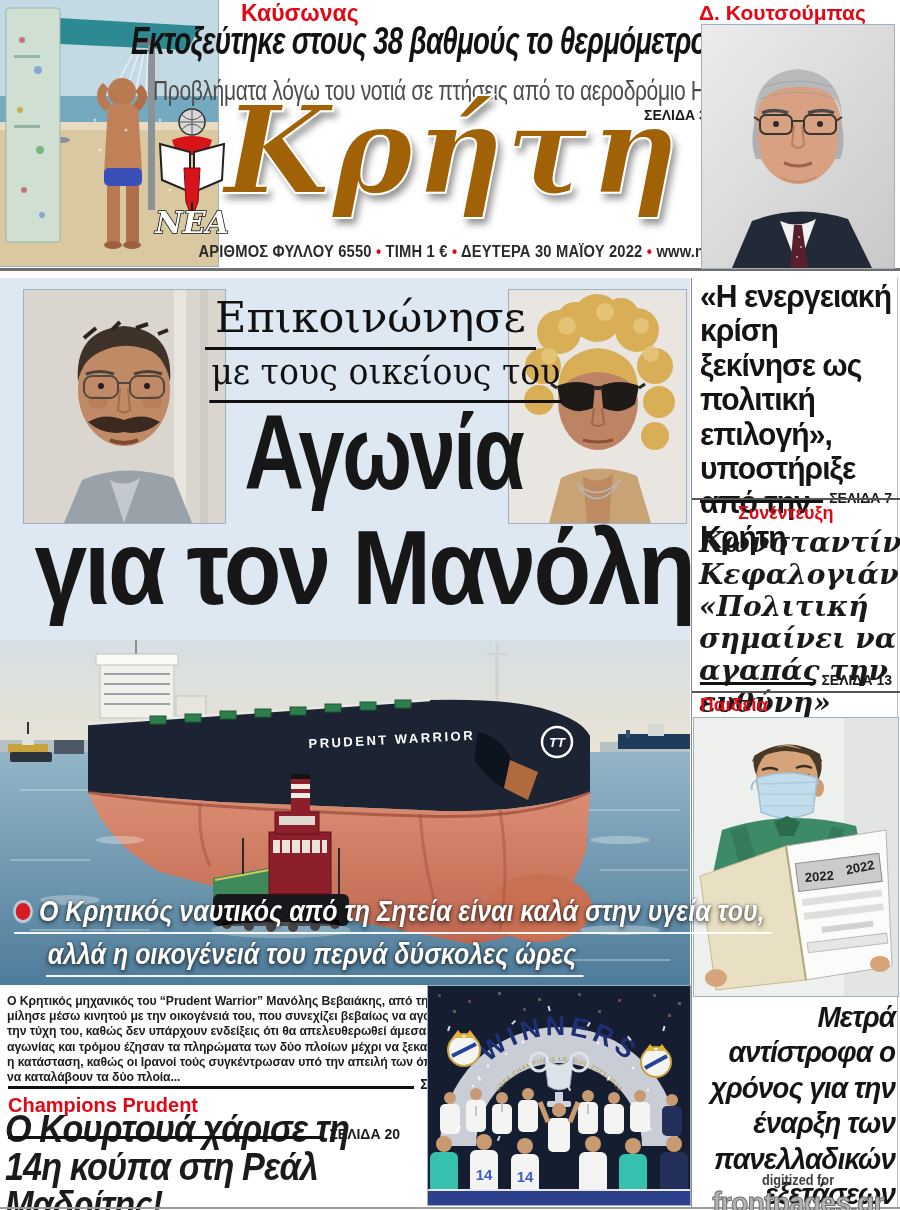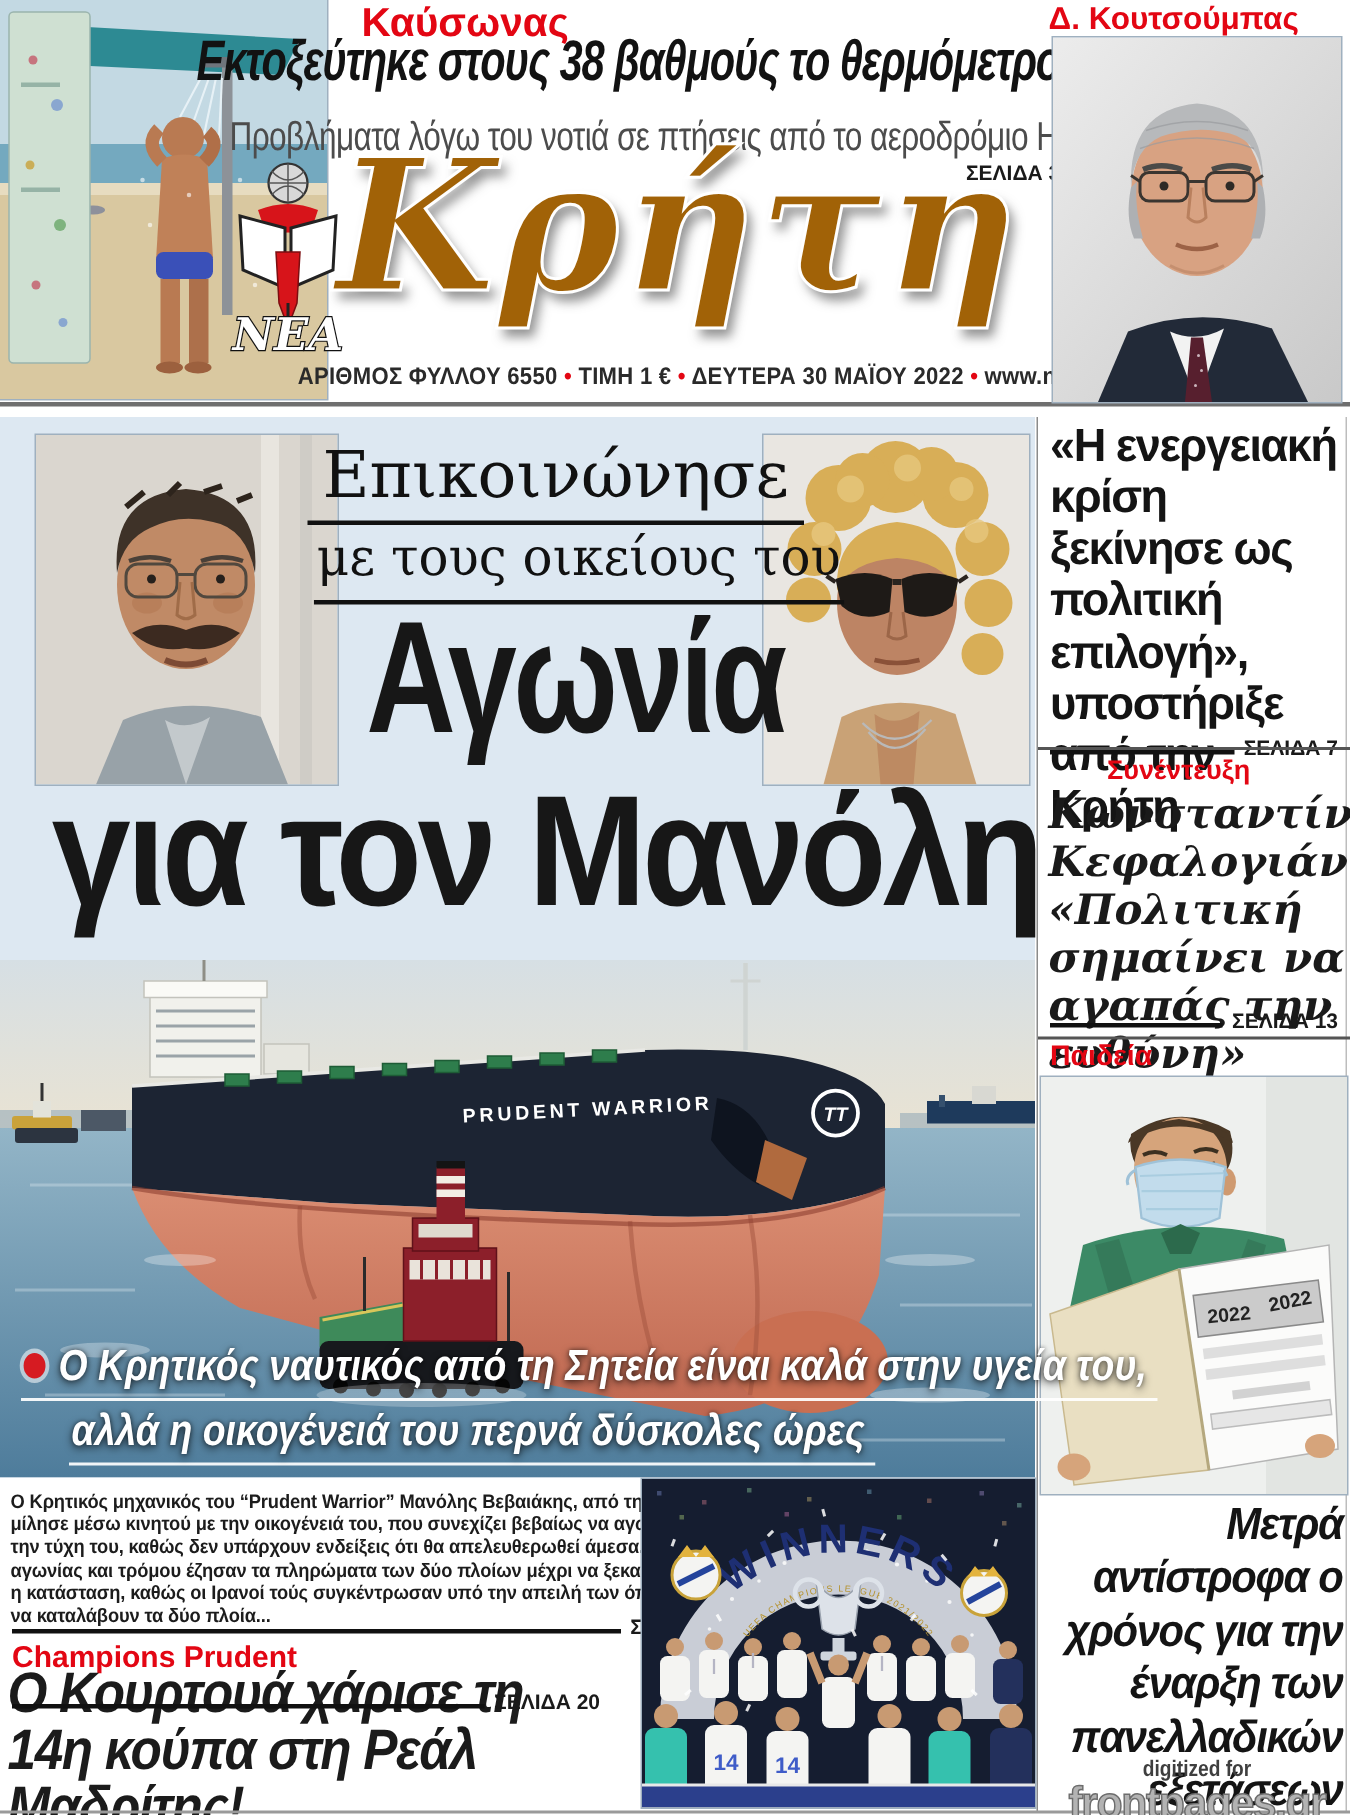--- a/index.html
+++ b/index.html
@@ -6,21 +6,21 @@
   body{width:900px;height:1210px;font-family:"Liberation Sans",sans-serif;background:#fff;}
   .page{position:relative;width:900px;height:1210px;overflow:hidden;background:#fff;outline:1px solid #cfcfcf;}
   .abs{position:absolute;}
   .red{color:#e30613;}
   .nowrap{white-space:nowrap;}
   .condL{transform-origin:0 0;}
   .condC{transform-origin:50% 0;}
   .condR{transform-origin:100% 0;}
 
   
-  .kicker{left:241px;top:0px;font-size:27px;font-weight:bold;}
+  .kicker{left:241px;top:0px;font-size:23px;font-weight:bold;}
   .top-headline{left:131px;top:20px;font-size:38px;font-style:italic;font-weight:bold;color:#121212;transform:scaleX(.73);letter-spacing:-1px;}
   .top-subhead{left:153px;top:76px;font-size:27px;color:#4c4c4c;transform:scaleX(.78);letter-spacing:-.5px;}
   .selida3{left:644px;top:107px;font-size:14px;font-weight:bold;color:#1a1a1a;}
   .masthead-title{left:224px;top:78px;font-family:"DejaVu Serif",serif;font-size:122px;font-weight:bold;font-style:italic;color:#a16207;letter-spacing:2px;-webkit-text-stroke:2px #ffffff;text-shadow:4px 6px 7px rgba(60,60,60,.55);}
   .logo-nea{left:148px;top:106px;width:88px;height:132px;}
   .info-line{left:178px;top:243px;width:512px;text-align:center;font-size:16px;font-weight:bold;color:#2a2a2a;transform:scaleX(.92);transform-origin:50% 0;letter-spacing:.2px;}
   .header-rule{left:0;top:268px;width:900px;height:3px;background:#6f6f6f;}
   .kout-label{left:699px;top:1px;font-size:21px;font-weight:bold;}
   .kout-photo{left:702px;top:25px;width:192px;height:243px;}
 

